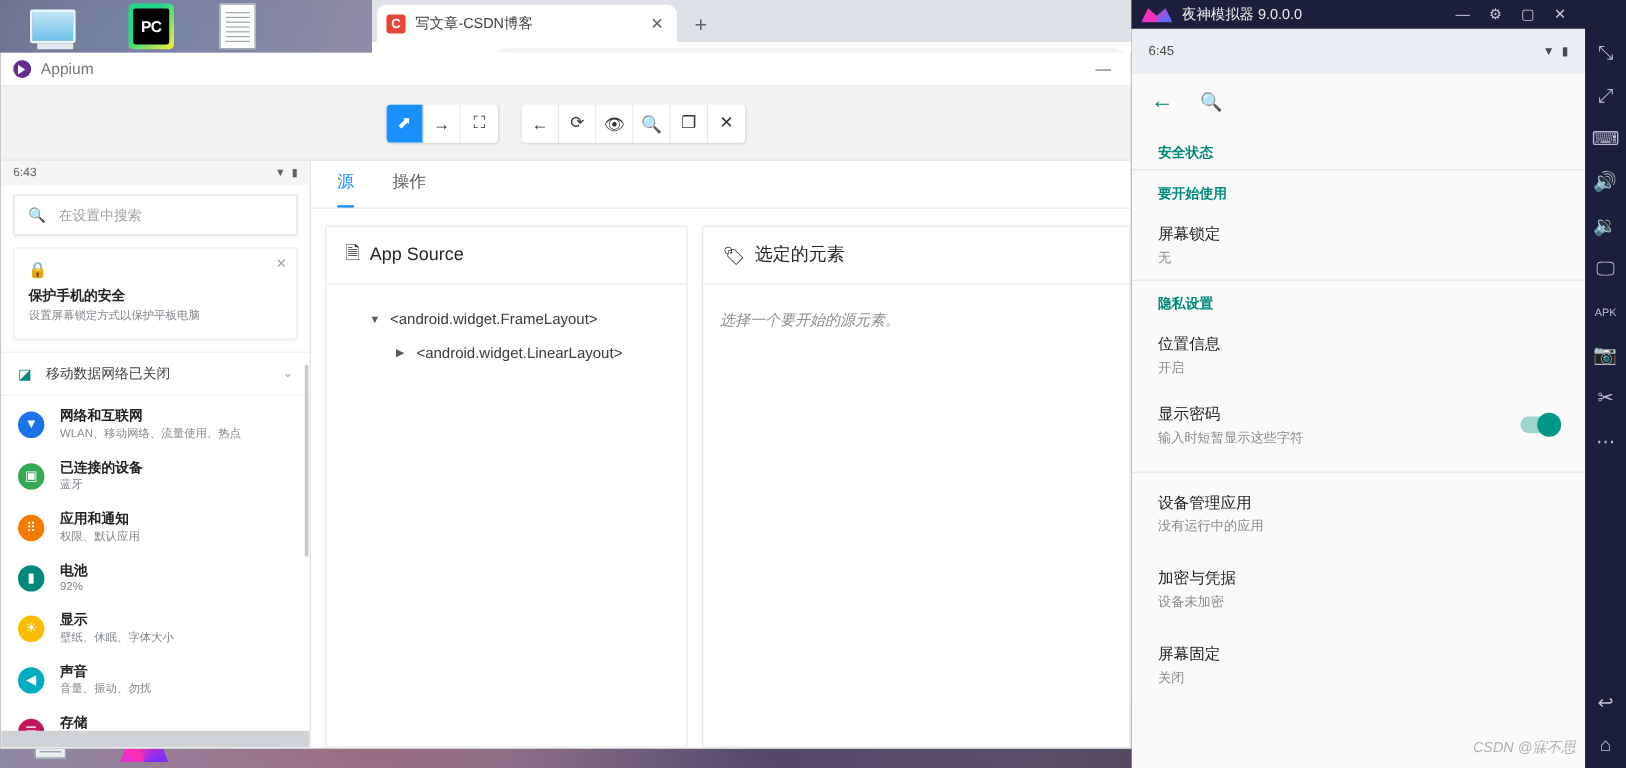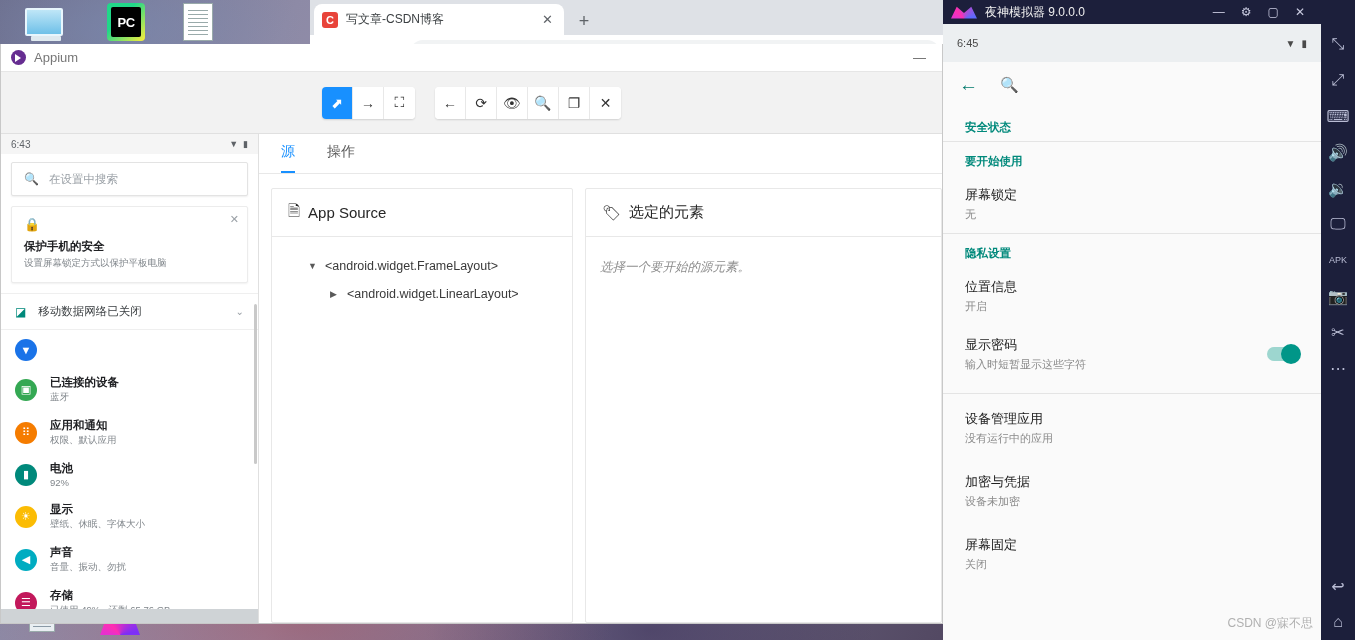--- a/index.html
+++ b/index.html
@@ -272,21 +272,21 @@
   .toggle {
     width: 32px; height: 14px; border-radius: 7px; background: #9dd6cf; position: relative;
     flex: 0 0 auto; cursor: pointer;
   }
   .toggle::after {
     content: ""; position: absolute; right: -2px; top: -3px;
     width: 20px; height: 20px; border-radius: 50%; background: #009688;
   }
   .watermark {
     position: absolute; right: 8px; bottom: 8px;
-    font-size: 12px; color: #b0b0b0;
+    font-size: 12px; color: #b0b0b0; font-style: italic;
   }
 
   .nox-side {
     position: absolute; right: 0; top: 0; width: 34px; height: 640px;
     background: #1c1f3b; display: flex; flex-direction: column;
     align-items: center; padding-top: 26px; gap: 0;
   }
   .side-btn {
     width: 34px; height: 36px; display: flex; align-items: center; justify-content: center;
     color: #b9bcd4; cursor: pointer;
@@ -422,20 +422,24 @@
 
         <div class="mob-row">
           <span class="mob-ico">◪</span>
           <span class="mob-label">移动数据网络已关闭</span>
           <span class="mob-caret">⌄</span>
         </div>
 
         <div class="settings-list">
           <div class="set-row">
             <div class="set-circle" style="background:#1a73e8">▼</div>
+            <div class="set-tx">
+              <div class="set-t">网络和互联网</div>
+              <div class="set-s">WLAN、移动网络、流量使用、热点</div>
+            </div>
           </div>
           <div class="set-row">
             <div class="set-circle" style="background:#34a853">▣</div>
             <div class="set-tx">
               <div class="set-t">已连接的设备</div>
               <div class="set-s">蓝牙</div>
             </div>
           </div>
           <div class="set-row">
             <div class="set-circle" style="background:#f57c00">⠿</div>

